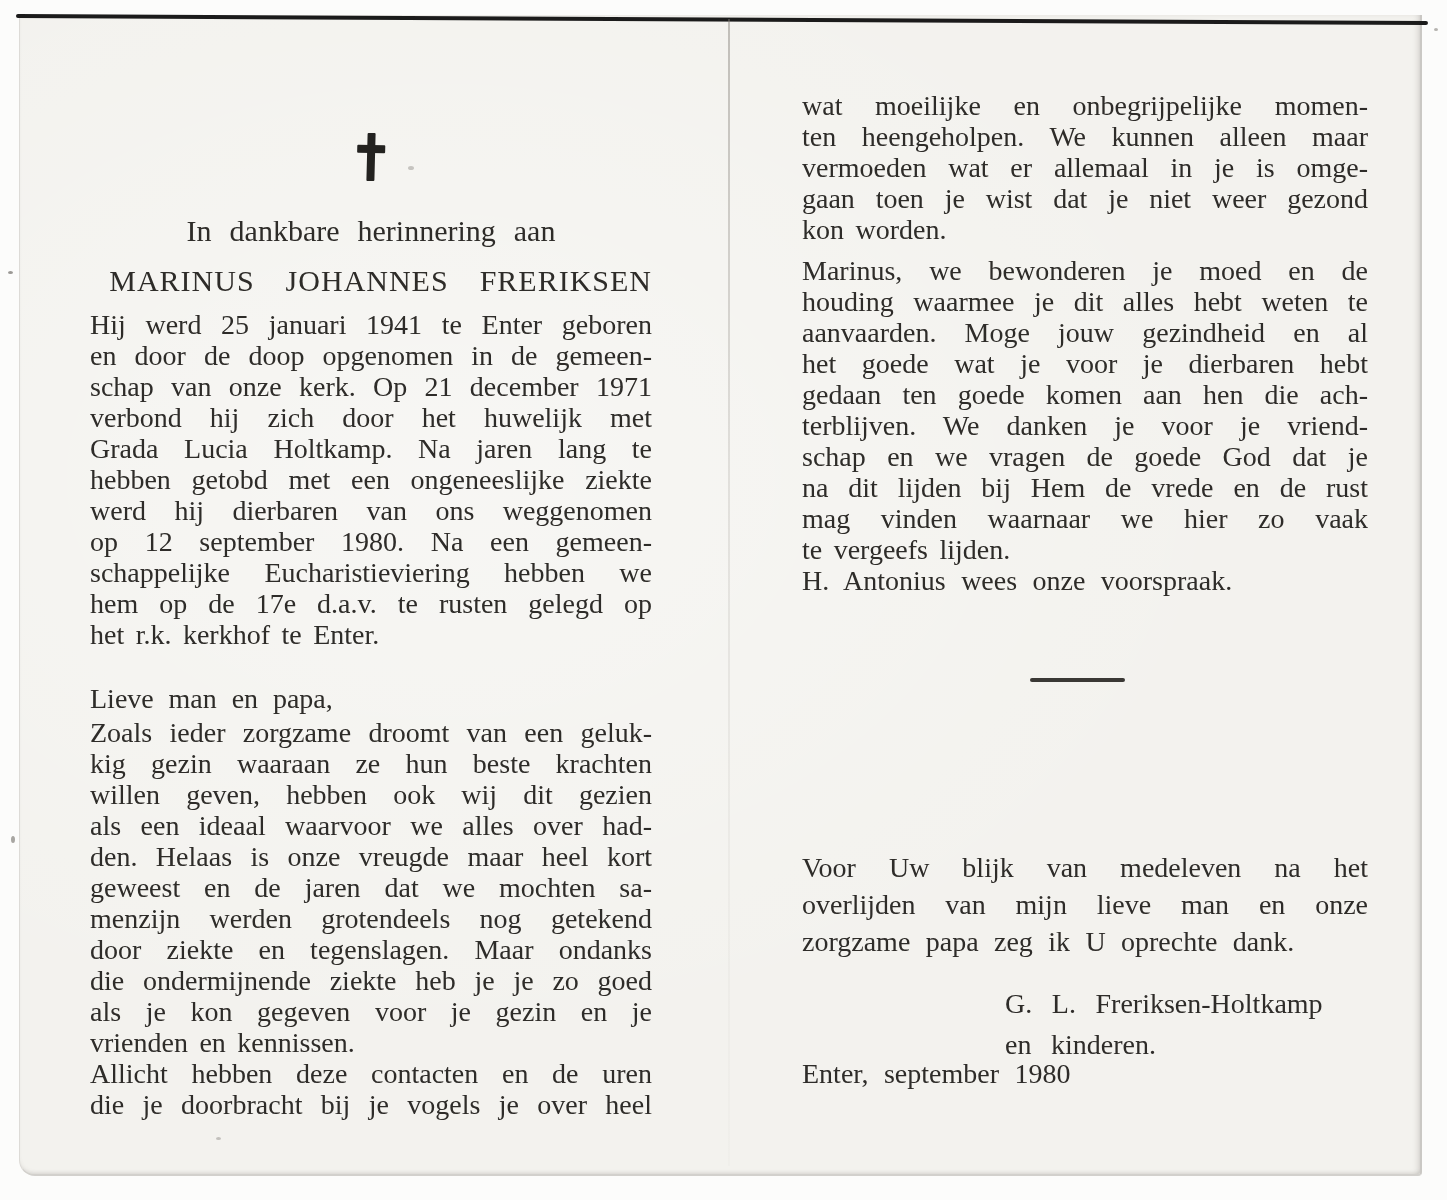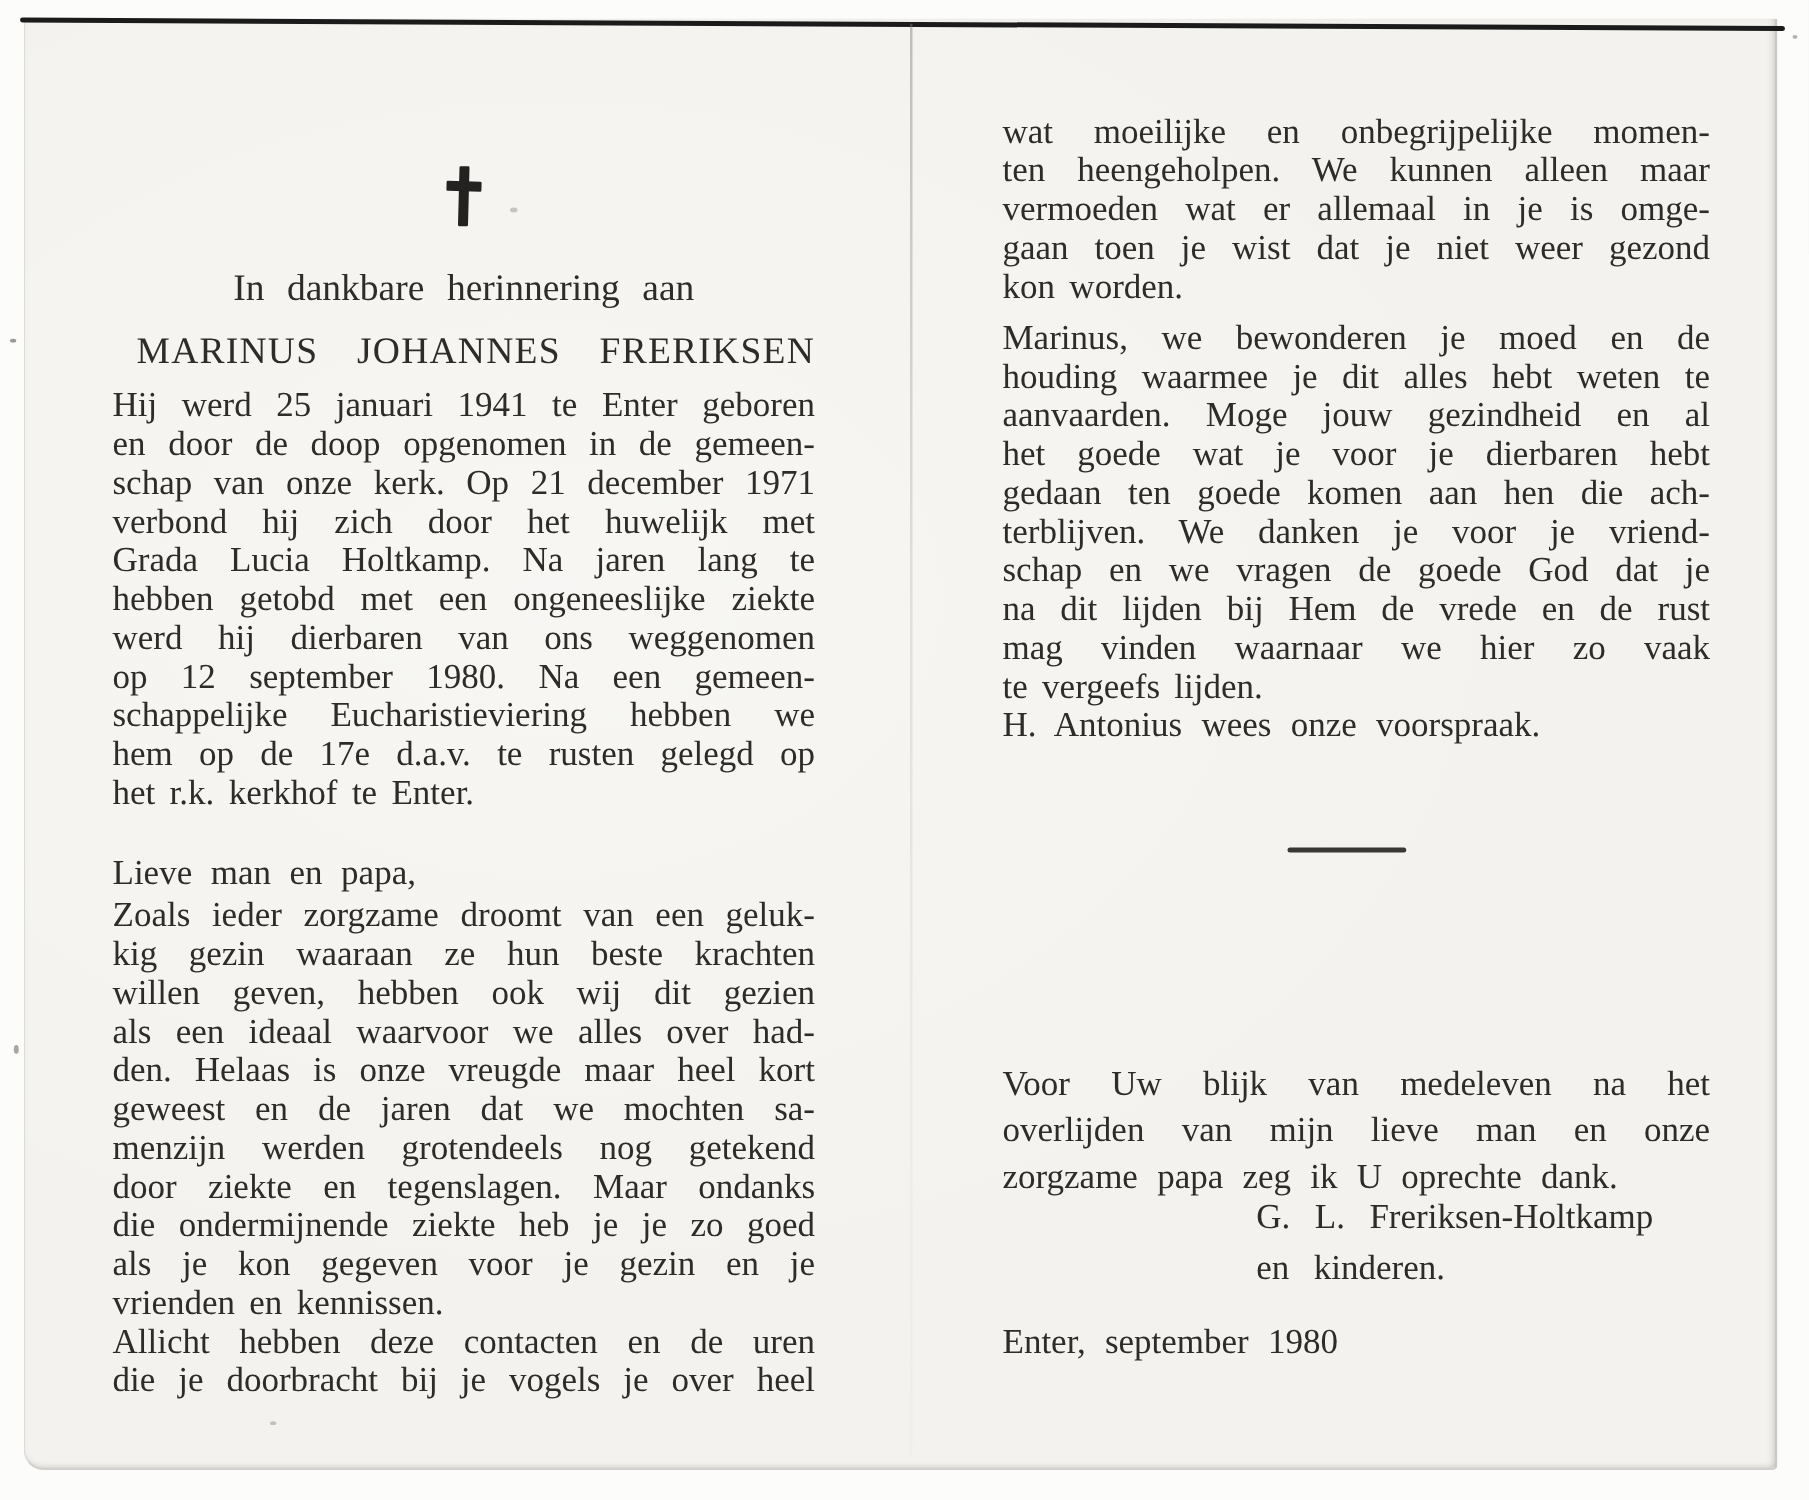--- a/index.html
+++ b/index.html
@@ -88,21 +88,21 @@
   .r-para2{top:240px;}
   .intercession{top:550px;font-size:28px;line-height:31px;word-spacing:0.3em;}
   .divider{
     position:absolute;top:663px;left:228px;width:95px;height:4px;
     background:#3a3835;border-radius:2px;
   }
   .thanks{top:799px;margin-top:35px;}
   .thanks .jline{line-height:37px;word-spacing:0.22em;}
   .thanks .jline.plain{word-spacing:0.3em;}
   .signature{
-    position:absolute;top:938px;left:203px;
+    position:absolute;top:968px;left:203px;
     font-size:28px;line-height:41px;word-spacing:0.45em;
   }
   .dateline{top:1042px;font-size:28px;line-height:34px;word-spacing:0.3em;}
 
   
   .speck{position:absolute;border-radius:50%;}
   .s1{left:8px;top:271px;width:5px;height:3px;background:#9b9995;}
   .s2{left:11px;top:836px;width:4px;height:7px;background:#a8a6a2;}
   .s3{left:388px;top:151px;width:6px;height:4px;background:#c6c4c0;}
   .s4{left:1434px;top:28px;width:4px;height:3px;background:#b5b3af;}

